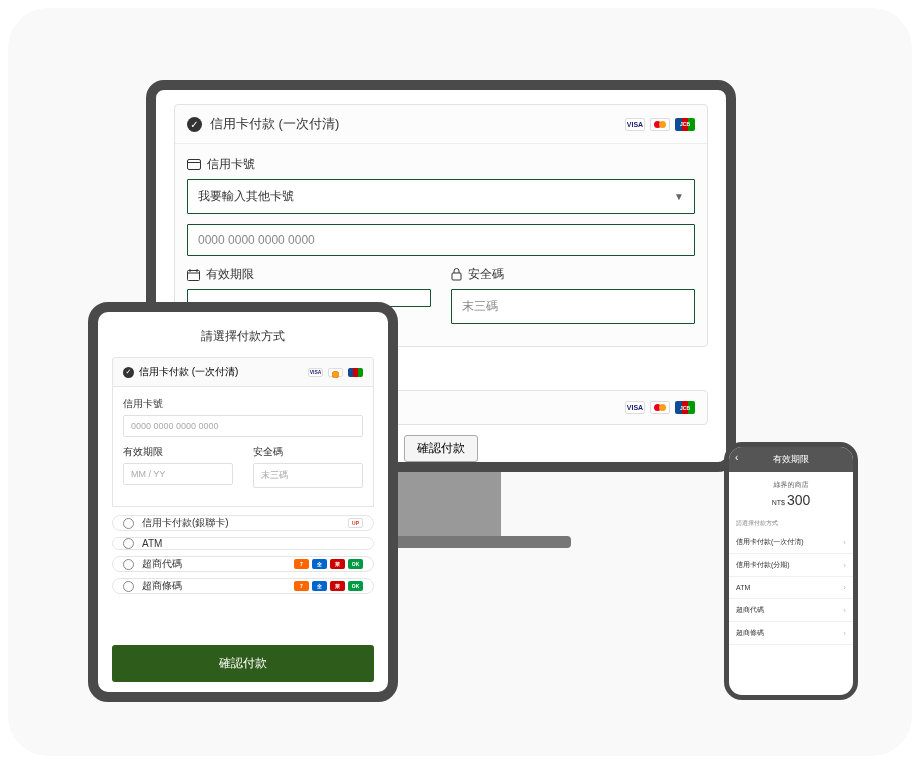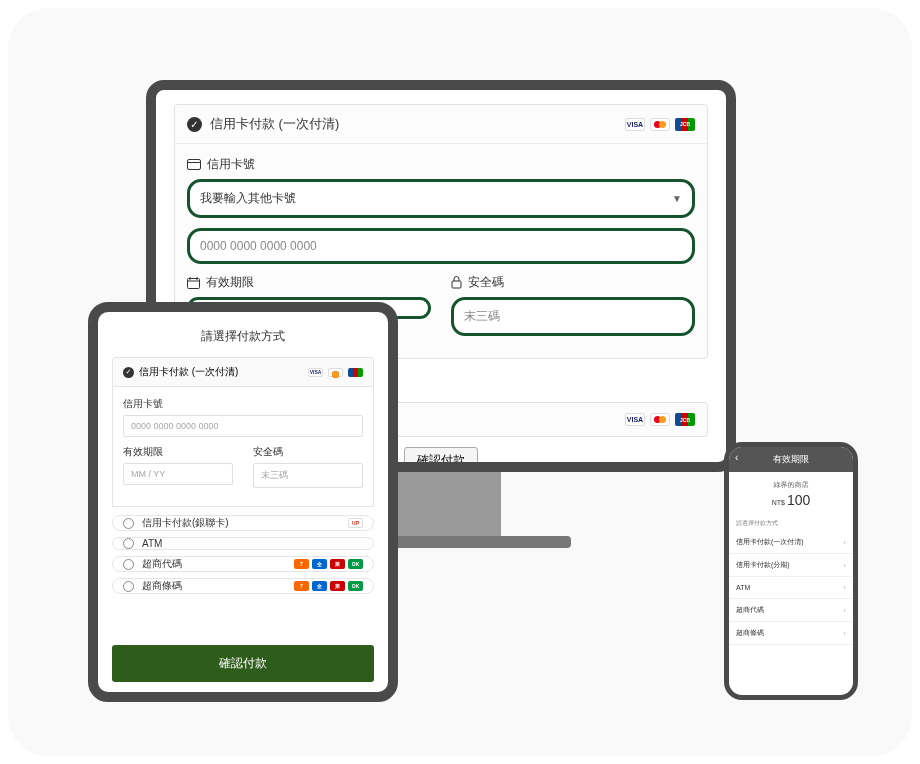--- a/index.html
+++ b/index.html
@@ -23,21 +23,21 @@
 .mc::before { content:''; width:7px; height:7px; background:#eb001b; border-radius:50%; position:absolute; left:3px; top:2px; }
 .mc::after { content:''; width:7px; height:7px; background:#f79e1b; border-radius:50%; position:absolute; right:3px; top:2px; }
 .jcb { background: linear-gradient(90deg,#0e4c96 33%,#c00 33% 66%,#090 66%); color:#fff; font-size:5px; }
 .up { background:#fff; border:1px solid #ddd; color:#d32; font-size:6px; }
 .sv { width:14px; height:13px; font-size:6px; display:flex; align-items:center; justify-content:center; font-weight:bold; border-radius:2px; }
 .sv1{background:#ff6600;color:#fff;} .sv2{background:#0066cc;color:#fff;} .sv3{background:#cc0000;color:#fff;} .sv4{background:#009944;color:#fff;}
 
 .panel-body { padding: 12px; }
 .field-label { display: flex; align-items: center; font-size: 12px; color: #333; margin-bottom: 6px; }
 .field-label .ico { margin-right: 6px; display:inline-flex; }
-.select, .text-input { width: 100%; border: 3px solid #14532d; border-radius: 14px; padding: 8px 10px; font-size: 12px; color: #888; background: #fff; margin-bottom: 10px; }
+.select, .text-input { width: 100%; border: 1px solid #14532d; border-radius: 1px; padding: 8px 10px; font-size: 12px; color: #888; background: #fff; margin-bottom: 10px; }
 .select { display: flex; justify-content: space-between; align-items: center; color: #333; }
 .caret { font-size: 10px; color: #666; }
 .row2 { display: flex; gap: 20px; }
 .col { flex: 1; }
 .note { font-size: 12px; color: #666; padding: 4px 0 12px; }
 .confirm-btn-sm { display: block; margin: 6px auto 0; padding: 4px 12px; border: 1px solid #aaa; border-radius: 3px; background: #f5f5f5; font-size: 12px; cursor: pointer; }
 
 
 .tablet { position: absolute; left: 80px; top: 294px; width: 310px; height: 400px; border: 10px solid #4a4a4a; border-radius: 20px; background: #fff; overflow: hidden; }
 .tablet-inner { padding: 16px 14px 10px; height: 100%; display: flex; flex-direction: column; }
@@ -210,21 +210,21 @@
     </div>
   </div>
 
   <div class="phone">
     <div class="p-header">
       <span class="p-back">‹</span>
       <span>有效期限</span>
     </div>
     <div class="p-store">綠界的商店</div>
     <div class="p-amount">
-      <span class="cur">NT$</span><span>100</span>
+      <span class="cur">NT$</span><span>300</span>
     </div>
     <div class="p-section">請選擇付款方式</div>
     <div class="p-item">
         <span>信用卡付款(一次付清)</span>
         <span class="p-chev">›</span>
       </div>
     <div class="p-item">
         <span>信用卡付款(分期)</span>
         <span class="p-chev">›</span>
       </div>

